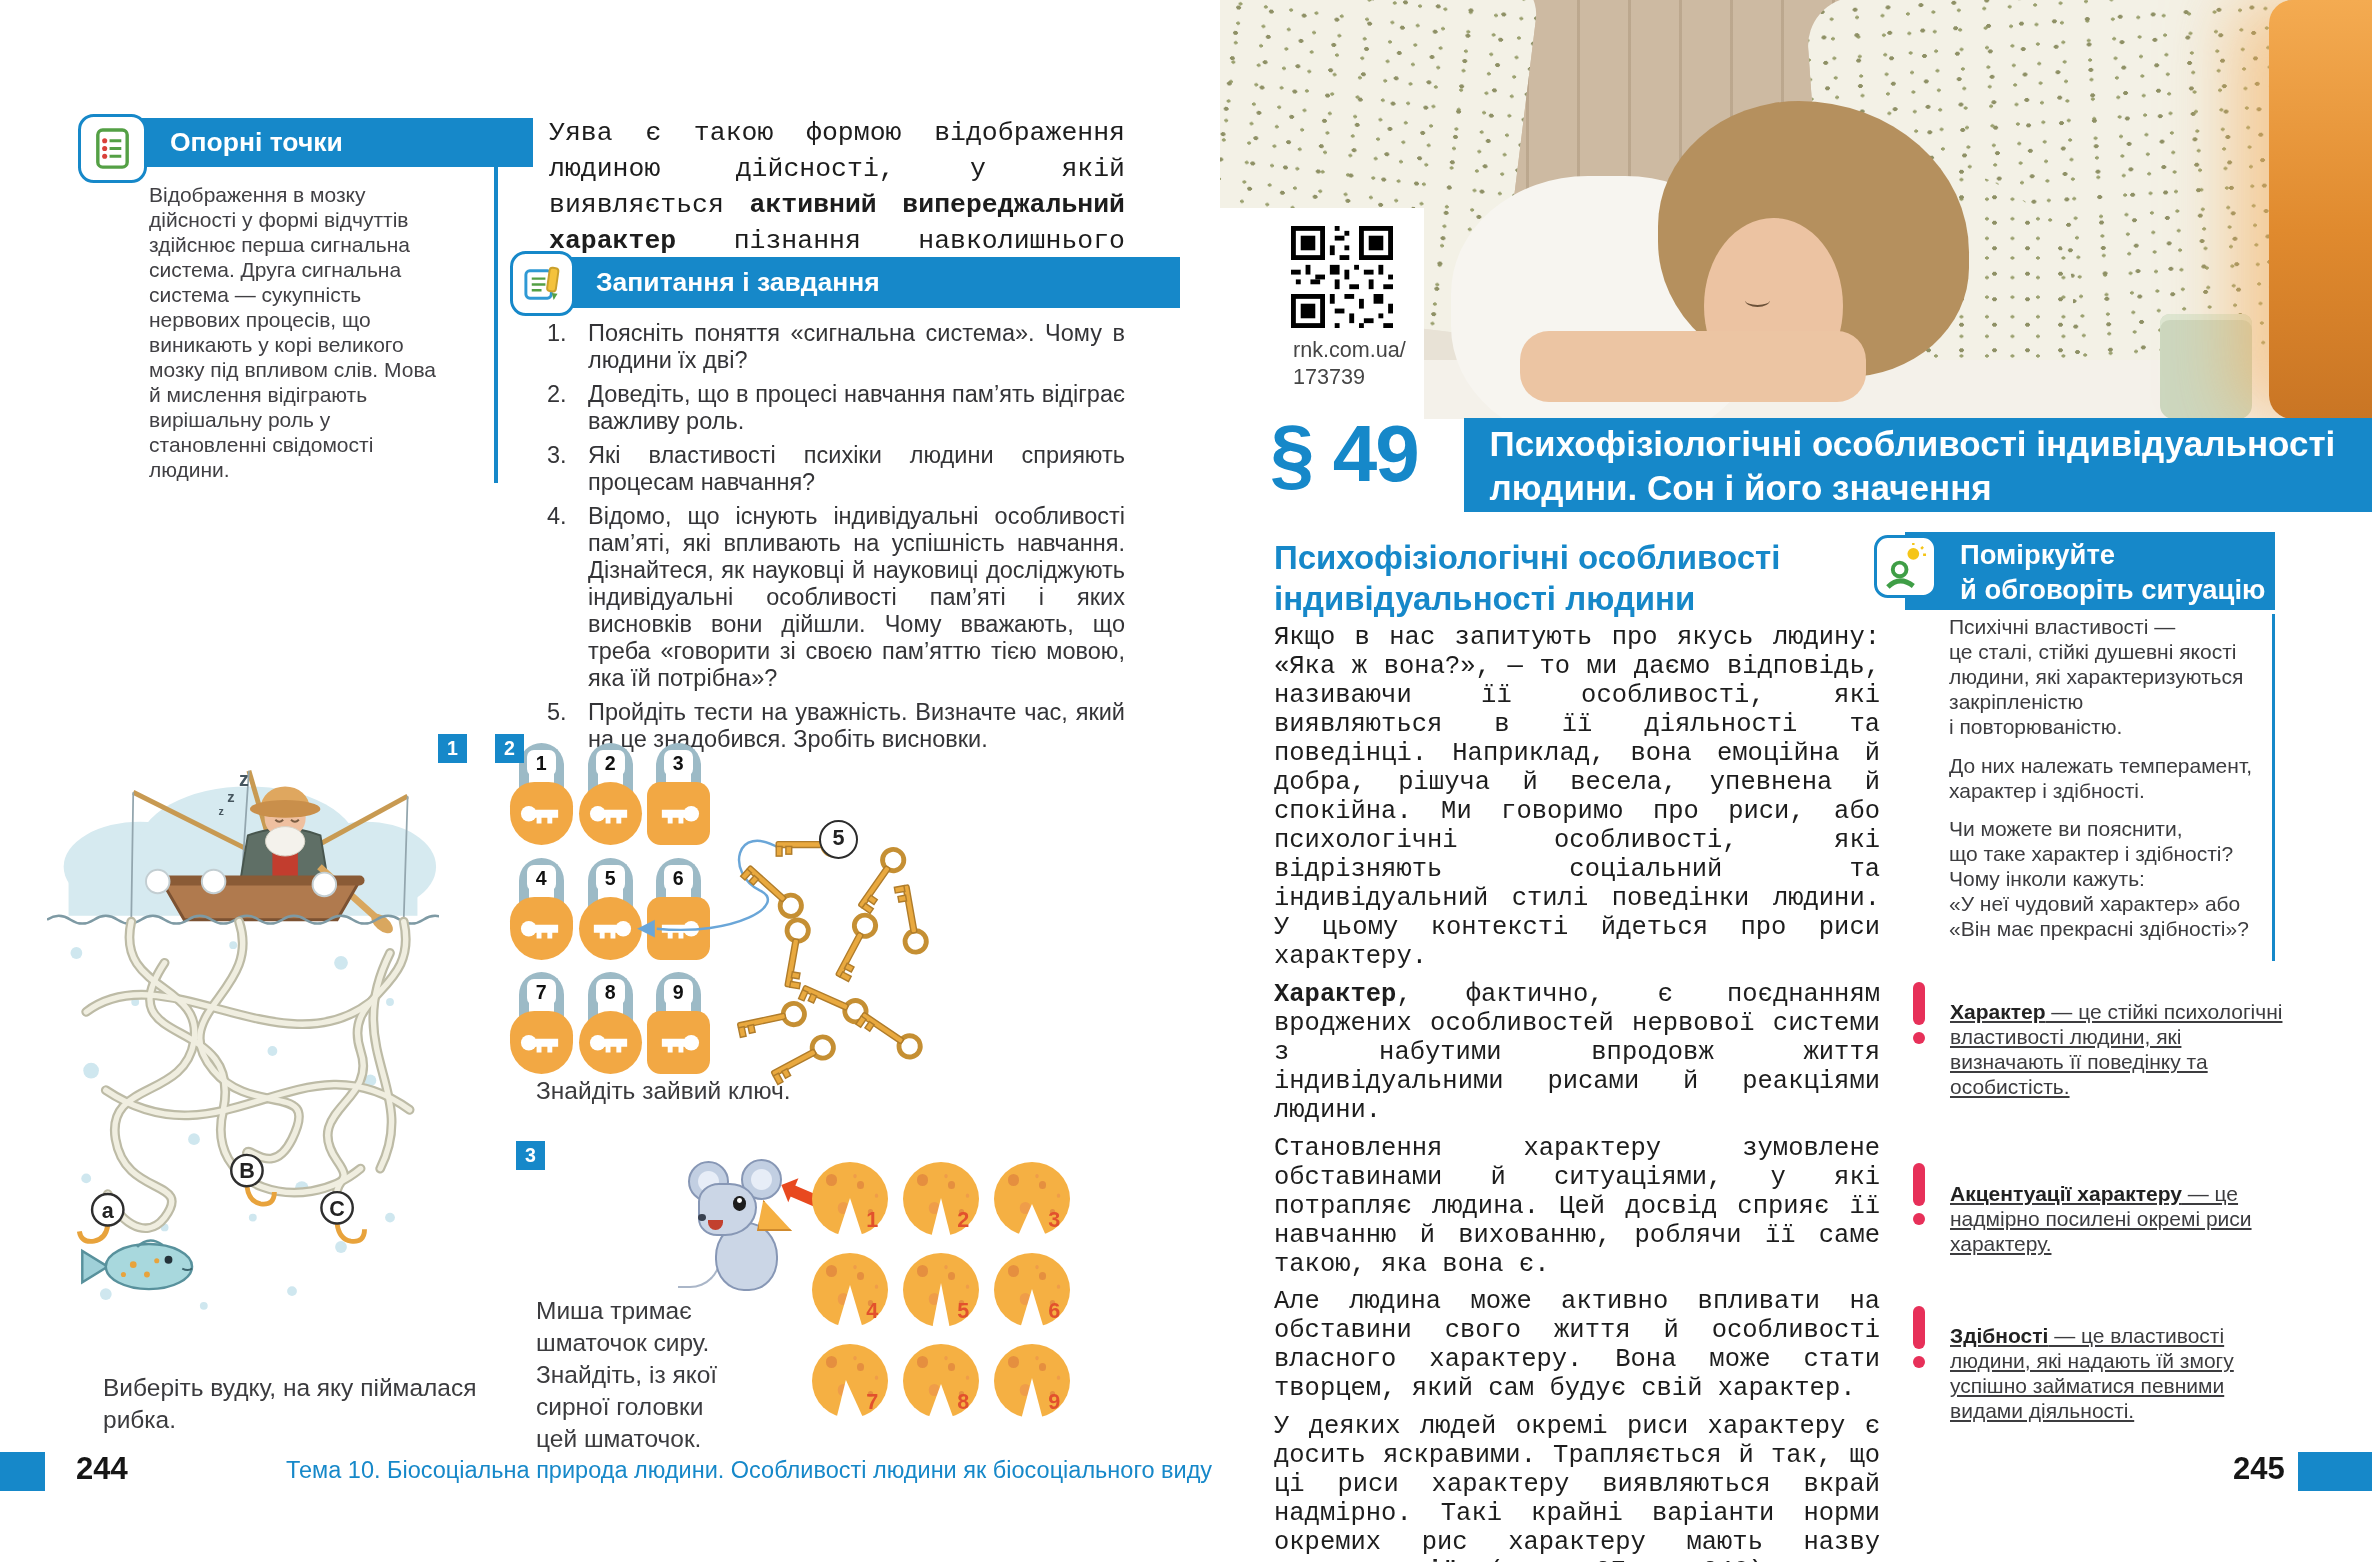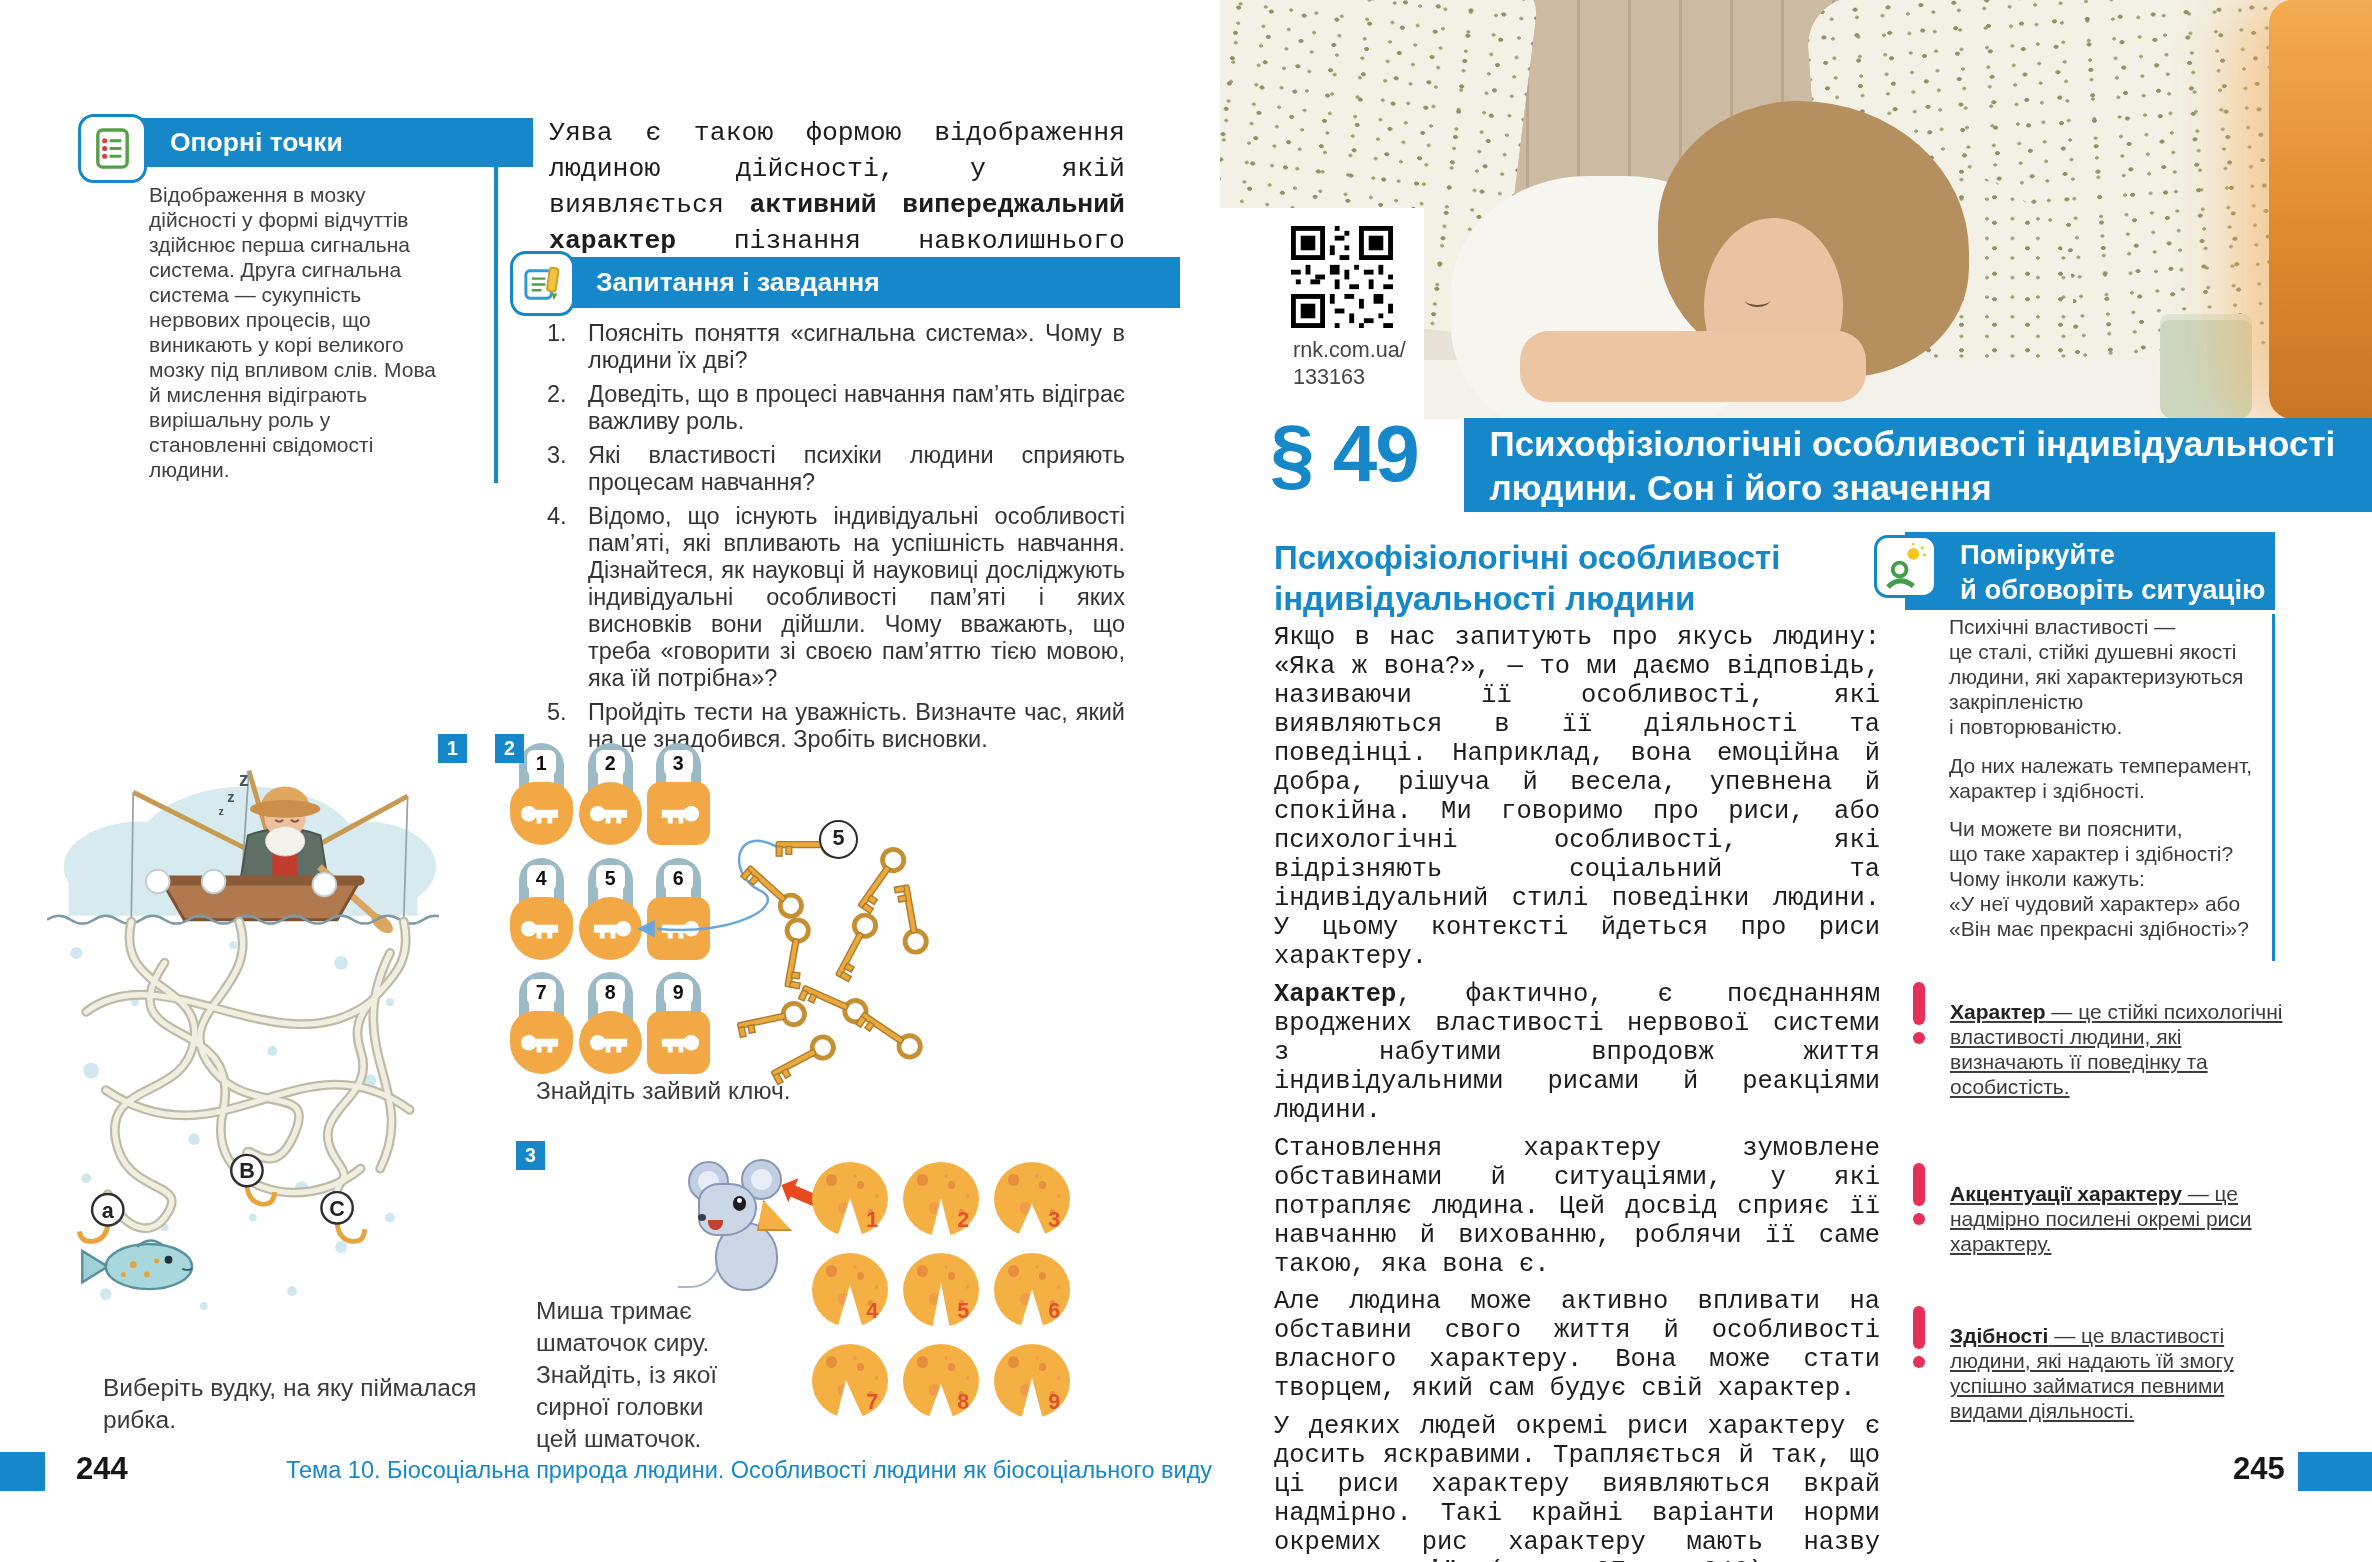--- a/index.html
+++ b/index.html
@@ -572,38 +572,38 @@
             <rect x="36" y="68" width="8" height="4"></rect>
           <rect x="48" y="72" width="4" height="8"></rect>
             <rect x="60" y="76" width="8" height="4"></rect>
             <rect x="72" y="72" width="4" height="4"></rect>
           <rect x="36" y="80" width="4" height="4"></rect>
             <rect x="56" y="80" width="4" height="4"></rect>
             <rect x="76" y="80" width="8" height="4"></rect>
         </g>
       </svg>
       <span class="qrtxt" style="top:129px">rnk.com.ua/</span>
-      <span class="qrtxt" style="top:156px">133163</span>
+      <span class="qrtxt" style="top:156px">173739</span>
     </div>
   </div>
 
   <div class="par-mark">§ 49</div>
   <div class="title-bar">
     <div>Психофізіологічні особливості індивідуальності</div>
     <div>людини. Сон і його значення</div>
   </div>
 
   <div class="sec-head">
     <div>Психофізіологічні особливості</div>
     <div>індивідуальності людини</div>
   </div>
 
   <div class="bodycol serif just">
     <p><span>Якщо в нас запитують про якусь людину: «Яка ж вона?», — то ми даємо відповідь, називаючи її особливості, які виявляються в її діяльності та поведінці. Наприклад, вона емоційна й добра, рішуча й весела, упевнена й спокійна. Ми говоримо про риси, або психологічні особливості, які відрізняють соціальний та індивідуальний стилі поведінки людини. У цьому контексті йдеться про риси характеру.</span></p>
-    <p><b>Характер</b><span>, фактично, є поєднанням вроджених властивості нервової системи з набутими впродовж життя індивідуальними рисами й реакціями людини.</span></p>
+    <p><b>Характер</b><span>, фактично, є поєднанням вроджених особливостей нервової системи з набутими впродовж життя індивідуальними рисами й реакціями людини.</span></p>
     <p><span>Становлення характеру зумовлене обставинами й ситуаціями, у які потрапляє людина. Цей досвід сприяє її навчанню й вихованню, роблячи її саме такою, яка вона є.</span></p>
     <p><span>Але людина може активно впливати на обставини свого життя й особливості власного характеру. Вона може стати творцем, який сам будує свій характер.</span></p>
     <p><span>У деяких людей окремі риси характеру є досить яскравими. Трапляється й так, що ці риси характеру виявляються вкрай надмірно. Такі крайні варіанти норми окремих рис характеру мають назву «</span><b>акцентуації</b><span>» (схема 27, с. 246).</span></p>
   </div>
 
   <div class="iconbox" style="left:1874px;top:535px;width:63px;height:63px;border-radius:13.7px">
     <svg width="43" height="47" viewBox="0 0 44 48">
       <circle cx="30" cy="11" r="6" fill="#f5c518"></circle>
       <path d="M30 2v-2M38 6l2-2M40 12h3" stroke="#f5c518" stroke-width="2.5"></path>
       <circle cx="16" cy="27" r="7" fill="#fff" stroke="#3f9e46" stroke-width="4"></circle>

